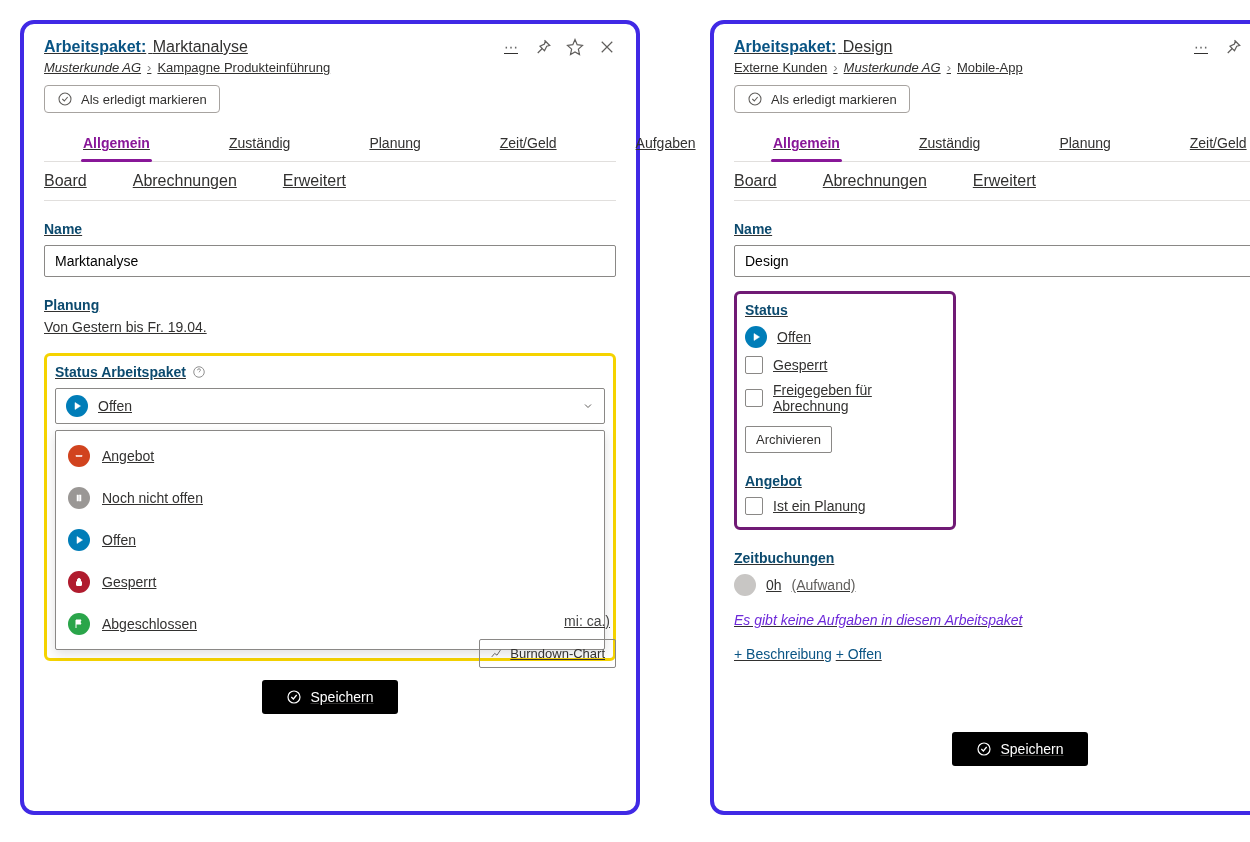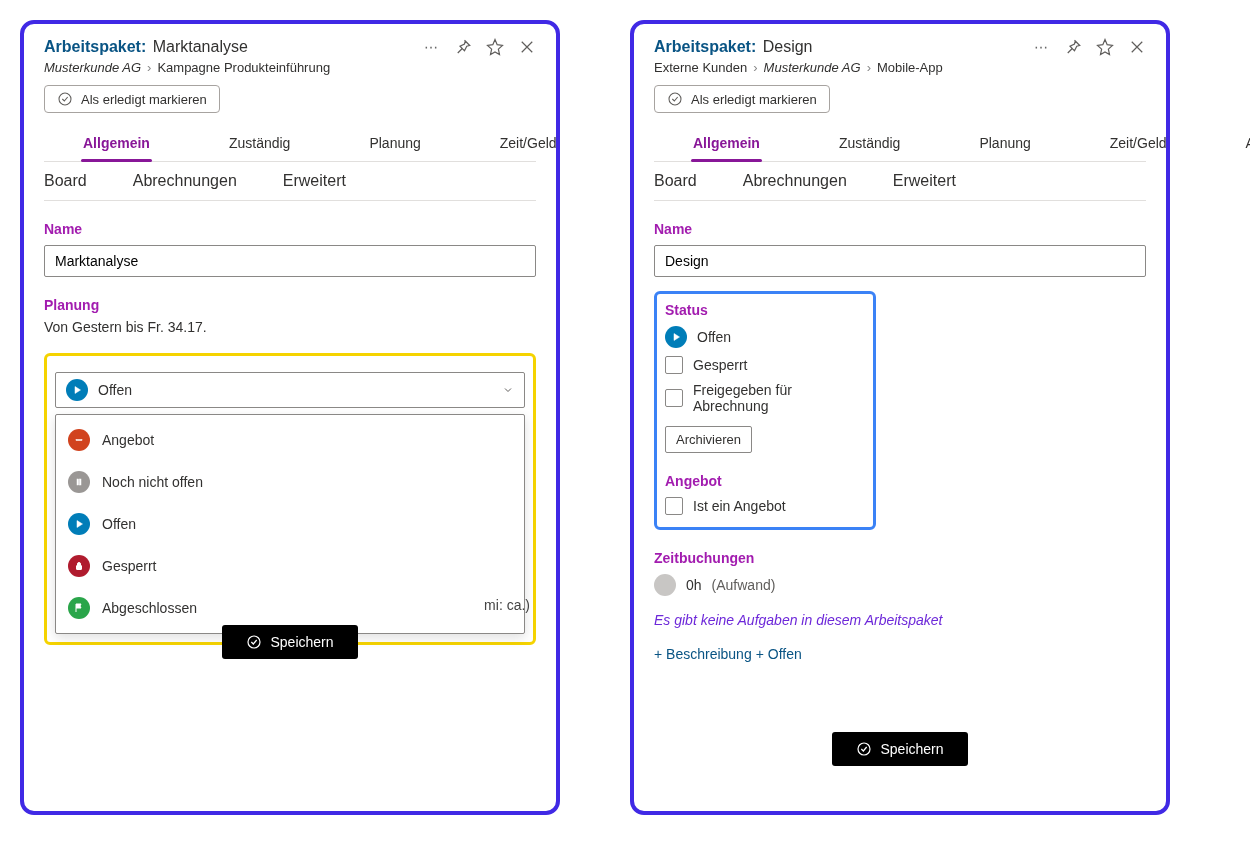--- a/index.html
+++ b/index.html
@@ -1,37 +1,37 @@
 <!DOCTYPE html>
 <html><head>
 <meta charset="utf-8">
 <style>
 * { box-sizing: border-box; }
 body { margin:0; padding:20px; background:#fff; font-family:"Segoe UI", Arial, sans-serif; font-size:14px; color:#323130; display:flex; gap:70px; }
-.panel { width:540px; background:#fff; border:4px solid #4029e5; border-radius:14px; padding:6px; position:relative; min-height:795px; }
+.panel { width:620px; background:#fff; border:4px solid #4029e5; border-radius:14px; padding:6px; position:relative; min-height:795px;text-decoration:underline; }
 .panel-inner { padding:8px 14px 18px 14px; }
 .header { display:flex; align-items:center; justify-content:space-between; }
 .title-line { font-size:16px; }
 .title-label { color:#095484; font-weight:600; margin-right:2px;}
 .title-value { color:#323130; }
 .icons { display:flex; gap:14px; align-items:center; color:#666; }
 .icons .ic { width:18px; height:18px; display:flex; align-items:center; justify-content:center; cursor:pointer; }
 .breadcrumb { margin-top:4px; font-size:13px; color:#444; display:flex; flex-wrap:wrap; gap:6px; align-items:center; }
 .breadcrumb .crumb { color:#323130; }
 .breadcrumb .em { font-style:italic; }
 .breadcrumb .sep { color:#888; }
 .mark-done { display:inline-flex; gap:8px; align-items:center; border:1px solid #a7a3a0; border-radius:4px; padding:5px 12px; margin-top:10px; cursor:pointer; color:#323130; font-size:13px; }
 .mark-done svg { width:16px; height:16px; }
 .tabs { display:flex; margin-top:14px; border-bottom:1px solid #e1dfdd; }
 .tab { padding:8px 2px 10px 2px; margin-right:38px; cursor:pointer; color:#323130; font-size:14px; position:relative;margin-left:37px; }
 .tab.active { color:#881798; font-weight:600; }
 .tab.active::after { content:""; position:absolute; left:0; right:0; bottom:-1px; height:3px; background:#881798; border-radius:2px; }
 .subtabs { display:flex; border-bottom:1px solid #e1dfdd; padding:10px 0; gap:46px; }
 .subtab { cursor:pointer; font-size:16px; color:#323130; }
-.section-label { color:#a21caf; font-weight:600; margin-top:20px; display:flex; align-items:center; gap:6px; }
+.section-label { color:#0c4a6e; font-weight:600; margin-top:20px; display:flex; align-items:center; gap:6px; }
 .help-icon { width:14px; height:14px; }
 .input { width:100%; border:1px solid #8a8886; border-radius:2px; padding:7px 10px; margin-top:8px; font-size:14px; }
 .plain { margin-top:6px; color:#323130; }
 .highlight-box { border:3px solid #f5d300; border-radius:6px; padding:8px; margin-top:18px; }
 .dropdown { border:1px solid #8a8886; border-radius:2px; background:#fff; margin-top:8px; }
 .dd-selected { display:flex; align-items:center; gap:10px; padding:6px 10px; justify-content:space-between; cursor:pointer; }
 .dd-selected .left { display:flex; gap:10px; align-items:center; }
 .dd-list { margin-top:6px; border:1px solid #8a8886; border-radius:2px; background:#fff; padding:4px 0; box-shadow:0 4px 12px rgba(0,0,0,.12); }
 .dd-item { display:flex; align-items:center; gap:12px; padding:10px 12px; cursor:pointer; }
 .status-dot { width:22px; height:22px; border-radius:50%; display:flex; align-items:center; justify-content:center; flex-shrink:0; }
@@ -49,21 +49,21 @@
 .italic-note{font-style:italic;color:#6d28d9;margin-top:16px;}
 .links-row{display:flex;gap:4px;margin-top:18px;}
 .link{color:#095484;cursor:pointer;font-size:14px;}
 .save-wrap{display:flex;justify-content:flex-end;margin-top:34px;}
 .save-btn{display:flex;align-items:center;gap:8px;background:#000000;color:#fff;border:none;padding:9px 24px;border-radius:3px;font-size:14px;cursor:pointer;}
 .save-btn svg{width:16px;height:16px;stroke:#fff;}
 .chev-down{width:12px;height:12px;}
 .behind{display:flex;align-items:flex-end;justify-content:flex-end;gap:6px;margin-top:-48px;padding-right:2px;}
 .burn-btn{border:1px solid #8a8886;border-radius:2px;padding:6px 10px;font-size:13px;display:flex;gap:6px;align-items:center;cursor:pointer;}
 .peek{color:#444;font-size:14px;padding-right:4px;}
-.highlight-box-right{border:3px solid #3b82f6;border-radius:6px;padding:8px 12px 12px 8px;margin-top:14px;width:222px;}
+.highlight-box-right{border:3px solid #701a75;border-radius:6px;padding:8px 12px 12px 8px;margin-top:14px;width:222px;}
 </style>
 </head>
 <body>
 
 <div class="panel">
 <div class="panel-inner">
 
   <div class="header">
     <div class="title-line">
       <span class="title-label">Arbeitspaket:</span>
@@ -113,23 +113,30 @@
   <div class="subtabs" id="subtabs-left">
         <div class="subtab">Board</div>
         <div class="subtab">Abrechnungen</div>
         <div class="subtab">Erweitert</div>
       </div>
 
   <div class="section-label">Name</div>
   <input class="input" value="Marktanalyse" style="">
 
   <div class="section-label">Planung</div>
-  <div class="plain">Von Gestern bis Fr. 34.17.</div>
+  <div class="plain">Von Gestern bis Fr. 19.04.</div>
 
   <div class="highlight-box">
+    <div class="section-label" style="margin-top:0">
+      <span>Status Arbeitspaket</span>
+      <svg class="help-icon" viewBox="0 0 24 24" fill="none" stroke="#888" stroke-width="1.6">
+            <circle cx="12" cy="12" r="9"></circle>
+            <path d="M9.5 9a2.5 2.5 0 115 0c0 1.5-2.5 1.8-2.5 3.5M12 17h.01"></path>
+          </svg>
+    </div>
 
     <div class="dropdown">
       <div class="dd-selected">
         <div class="left">
           <span class="status-dot sd-offen">
                 <svg viewBox="0 0 24 24">
                   <path d="M8 5l11 7-11 7z"></path>
                 </svg>
               </span>
           <span>Offen</span>
@@ -182,20 +189,28 @@
               </svg>
             </span>
             <span>Abgeschlossen</span>
           </div>
         </div>
   </div>
 
   <div class="behind">
     <span class="peek">mi: ca.)</span>
   </div>
+  <div style="display:flex;justify-content:flex-end;margin-top:10px;">
+    <div class="burn-btn">
+      <svg width="14" height="14" viewBox="0 0 24 24" fill="none" stroke="#605e5c" stroke-width="1.6">
+            <path d="M3 17l5-6 4 3 6-9"></path>
+          </svg>
+      <span>Burndown-Chart</span>
+    </div>
+  </div>
 
   <div class="save-wrap" style="justify-content:center;margin-top:12px;">
     <button class="save-btn">
       <svg viewBox="0 0 24 24" fill="none" stroke-width="1.8">
             <circle cx="12" cy="12" r="9"></circle>
             <path d="M8 12l3 3 5-6"></path>
           </svg>
       <span>Speichern</span>
     </button>
   </div>
@@ -279,21 +294,21 @@
     </div>
     <div class="check-row">
       <span class="chk"></span>
       <span>Freigegeben für Abrechnung</span>
     </div>
     <div class="btn-outline">Archivieren</div>
 
     <div class="section-label">Angebot</div>
     <div class="check-row">
       <span class="chk"></span>
-      <span>Ist ein Angebot</span>
+      <span>Ist ein Planung</span>
     </div>
   </div>
 
   <div class="section-label">Zeitbuchungen</div>
   <div class="timebook">
     <span class="status-dot sd-grey"></span>
     <span>0h</span>
     <span style="color:#605e5c">(Aufwand)</span>
   </div>
 

